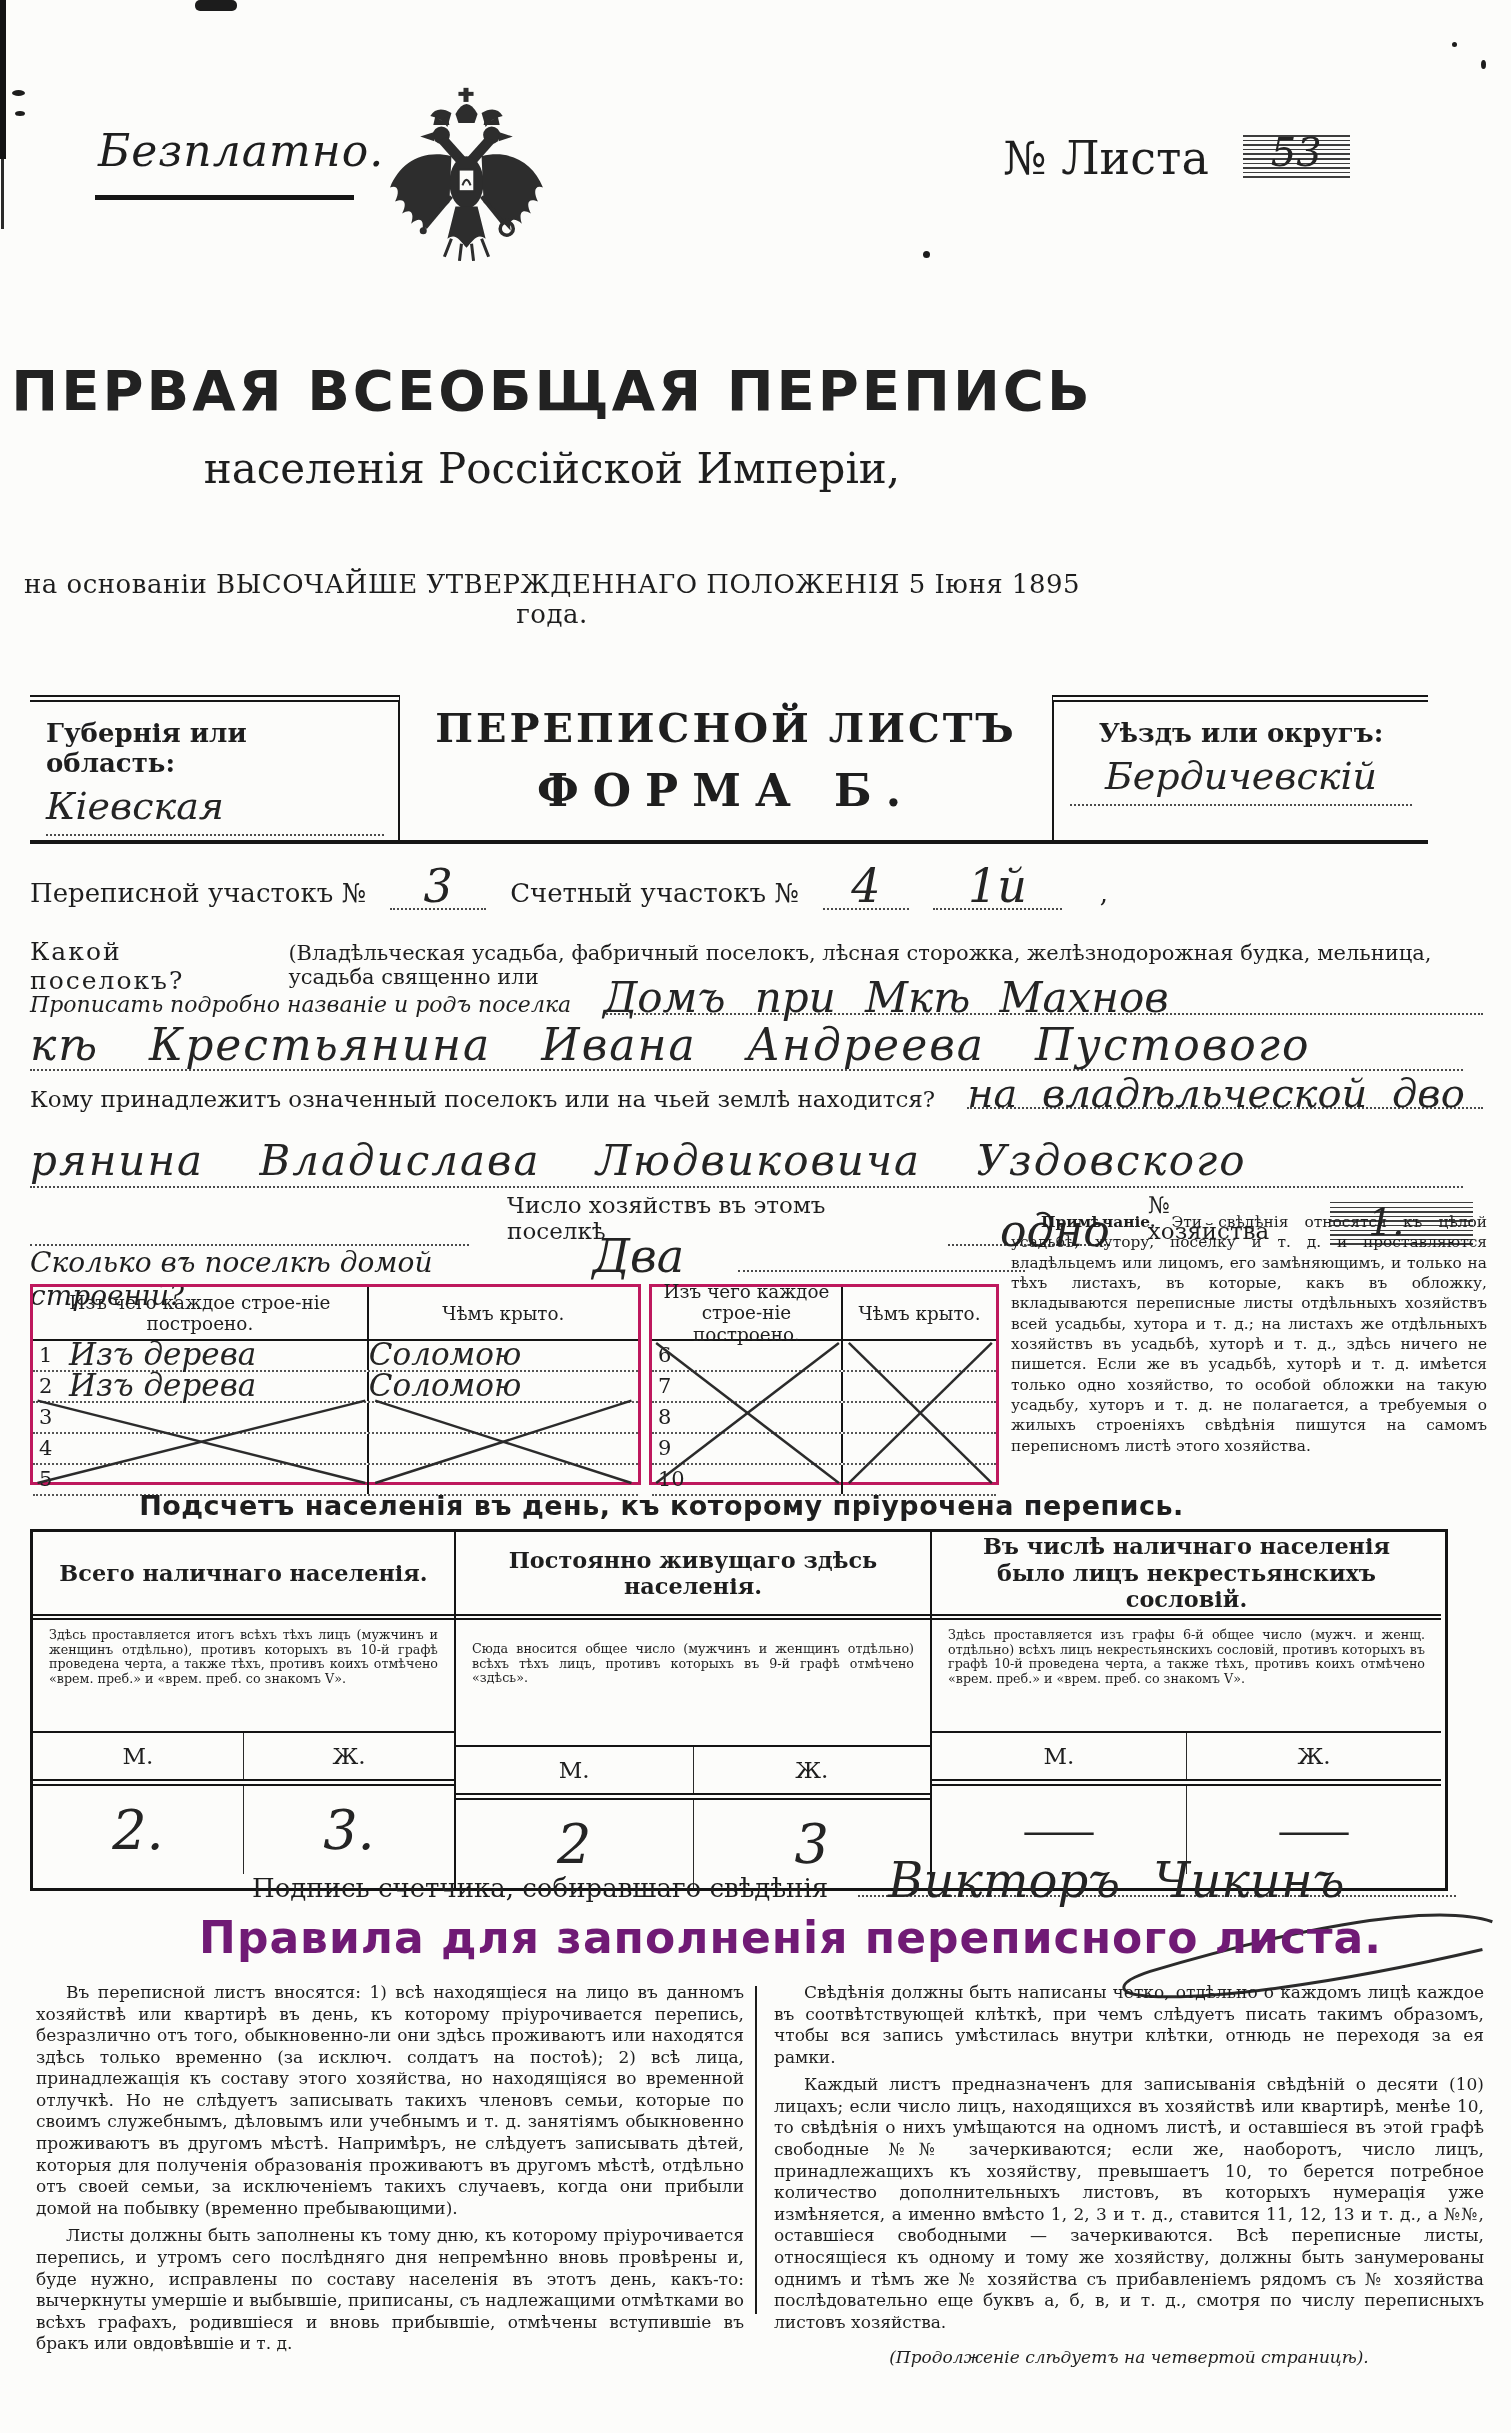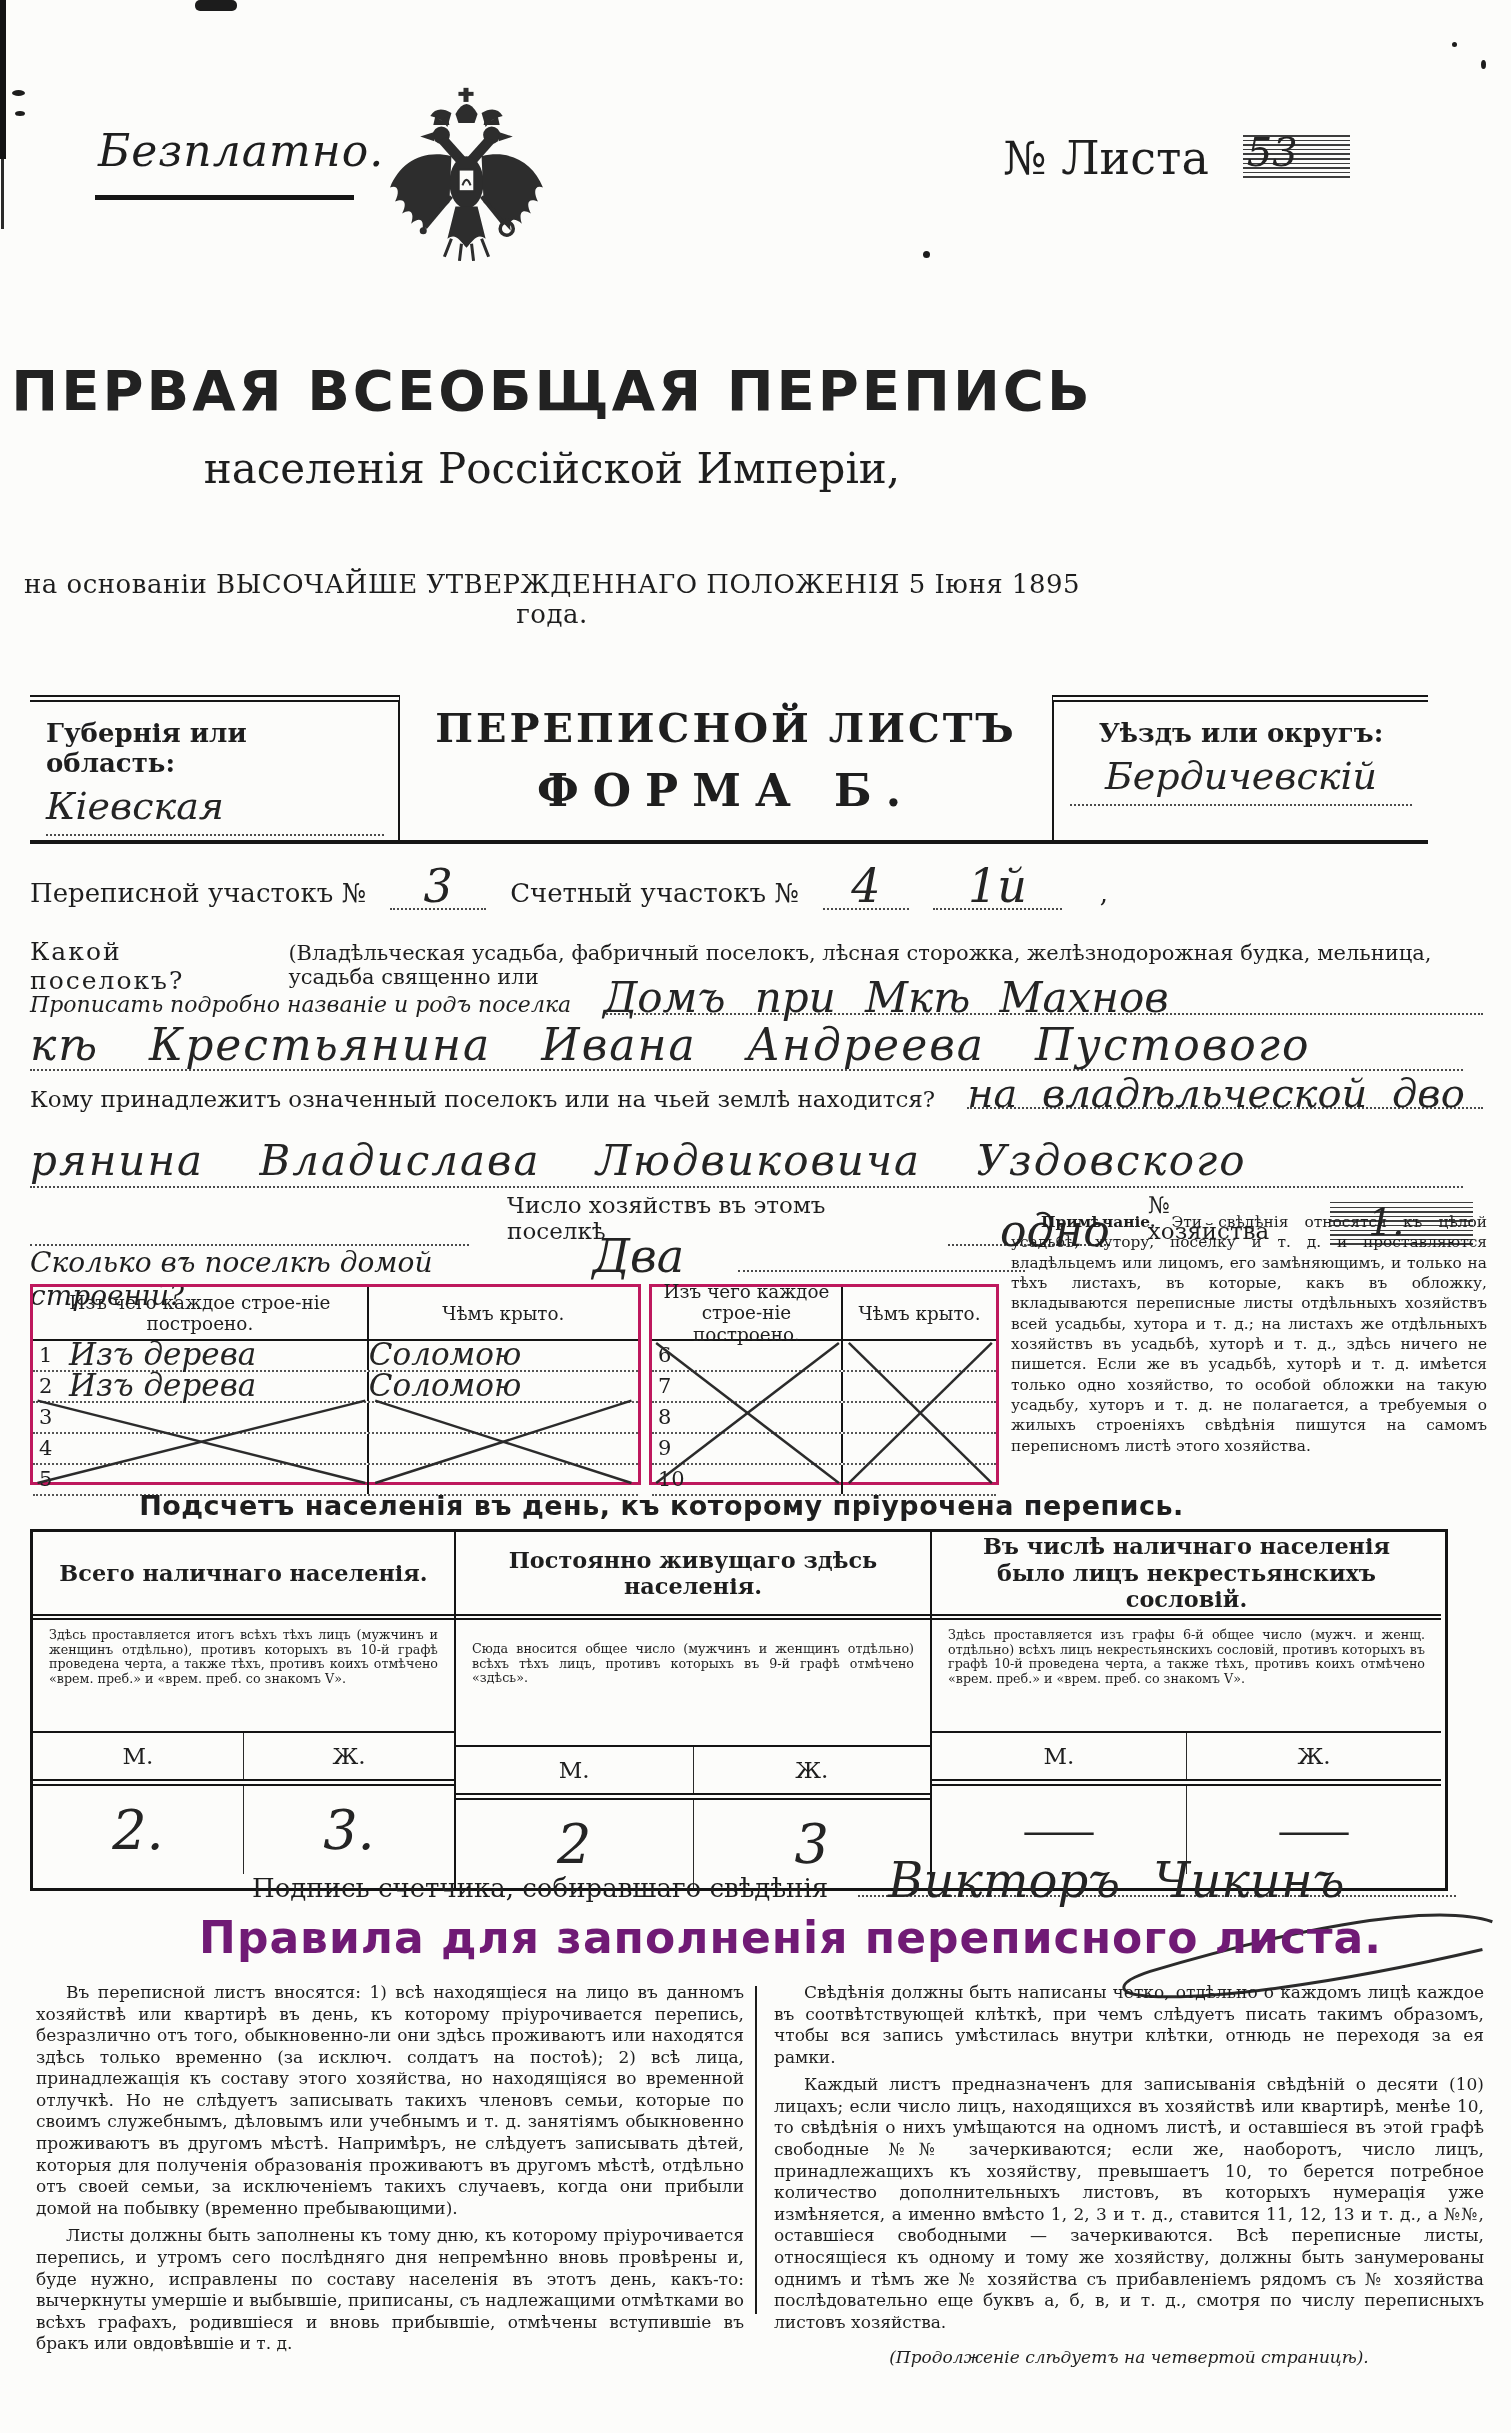--- a/index.html
+++ b/index.html
@@ -20,21 +20,21 @@
   #edge-strip2{left:1px;top:159px;width:3px;height:70px;background:#2a2a2a;}
   .speck{position:absolute;background:#1c1c1c;border-radius:50%;}
 
   
   #free-label{left:98px;top:125px;font-size:44px;font-style:italic;letter-spacing:1px;}
   #free-underline{left:95px;top:195px;width:259px;height:5px;background:#161616;}
   #eagle{left:381px;top:84px;}
   #sheet-no{left:1003px;top:131px;align-items:center;}
   #sheet-no .lbl{font-size:46px;}
   #sheet-no .box{width:107px;height:46px;margin-left:10px;position:relative;}
-  #sheet-no .val{position:absolute;left:4px;top:-6px;font-size:40px;}
+  #sheet-no .val{position:absolute;left:28px;top:-6px;font-size:40px;}
   #main-title{left:0;top:358px;width:1104px;font-size:56px;letter-spacing:3px;color:#222;}
   #sub-title{left:0;top:444px;width:1104px;font-size:42px;}
   #law-line{left:0;top:569px;width:1104px;font-size:26px;letter-spacing:0.5px;}
 
   
   #box-gub{left:30px;top:695px;width:370px;height:147px;border-top:7px double #161616;
            border-right:2px solid #161616;box-sizing:border-box;padding:16px 14px 0 16px;}
   #box-uezd{left:1052px;top:695px;width:376px;height:147px;border-top:7px double #161616;
            border-left:2px solid #161616;box-sizing:border-box;padding:16px 16px 0 16px;text-align:center;}
   .box-label{font-size:26px;font-weight:bold;}

